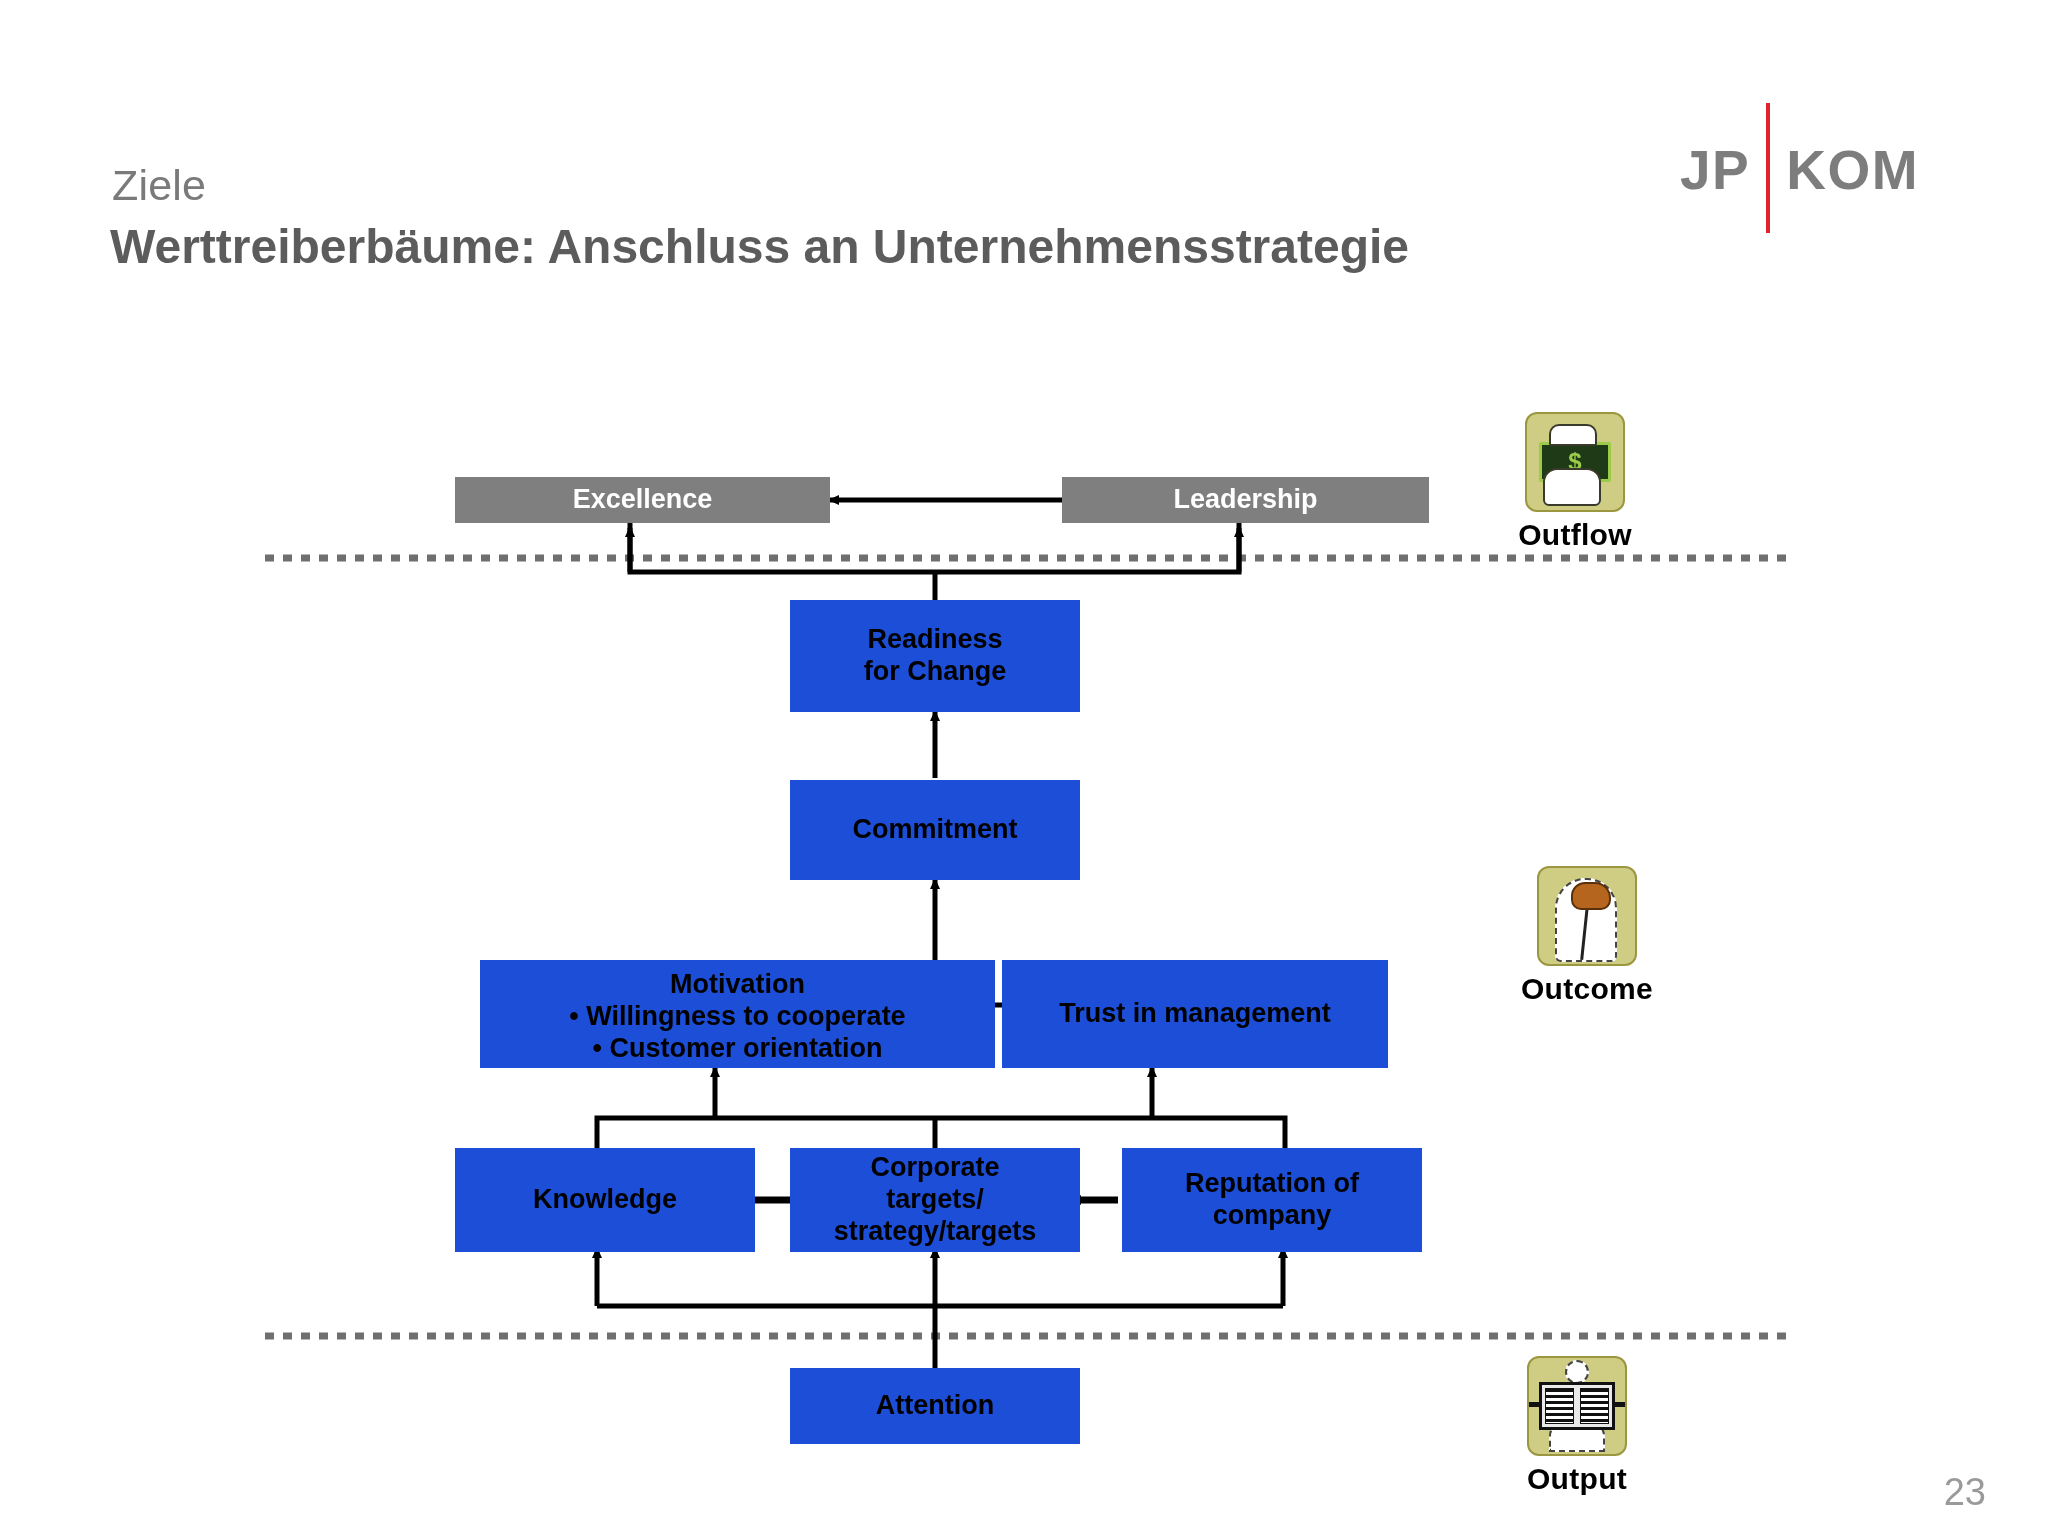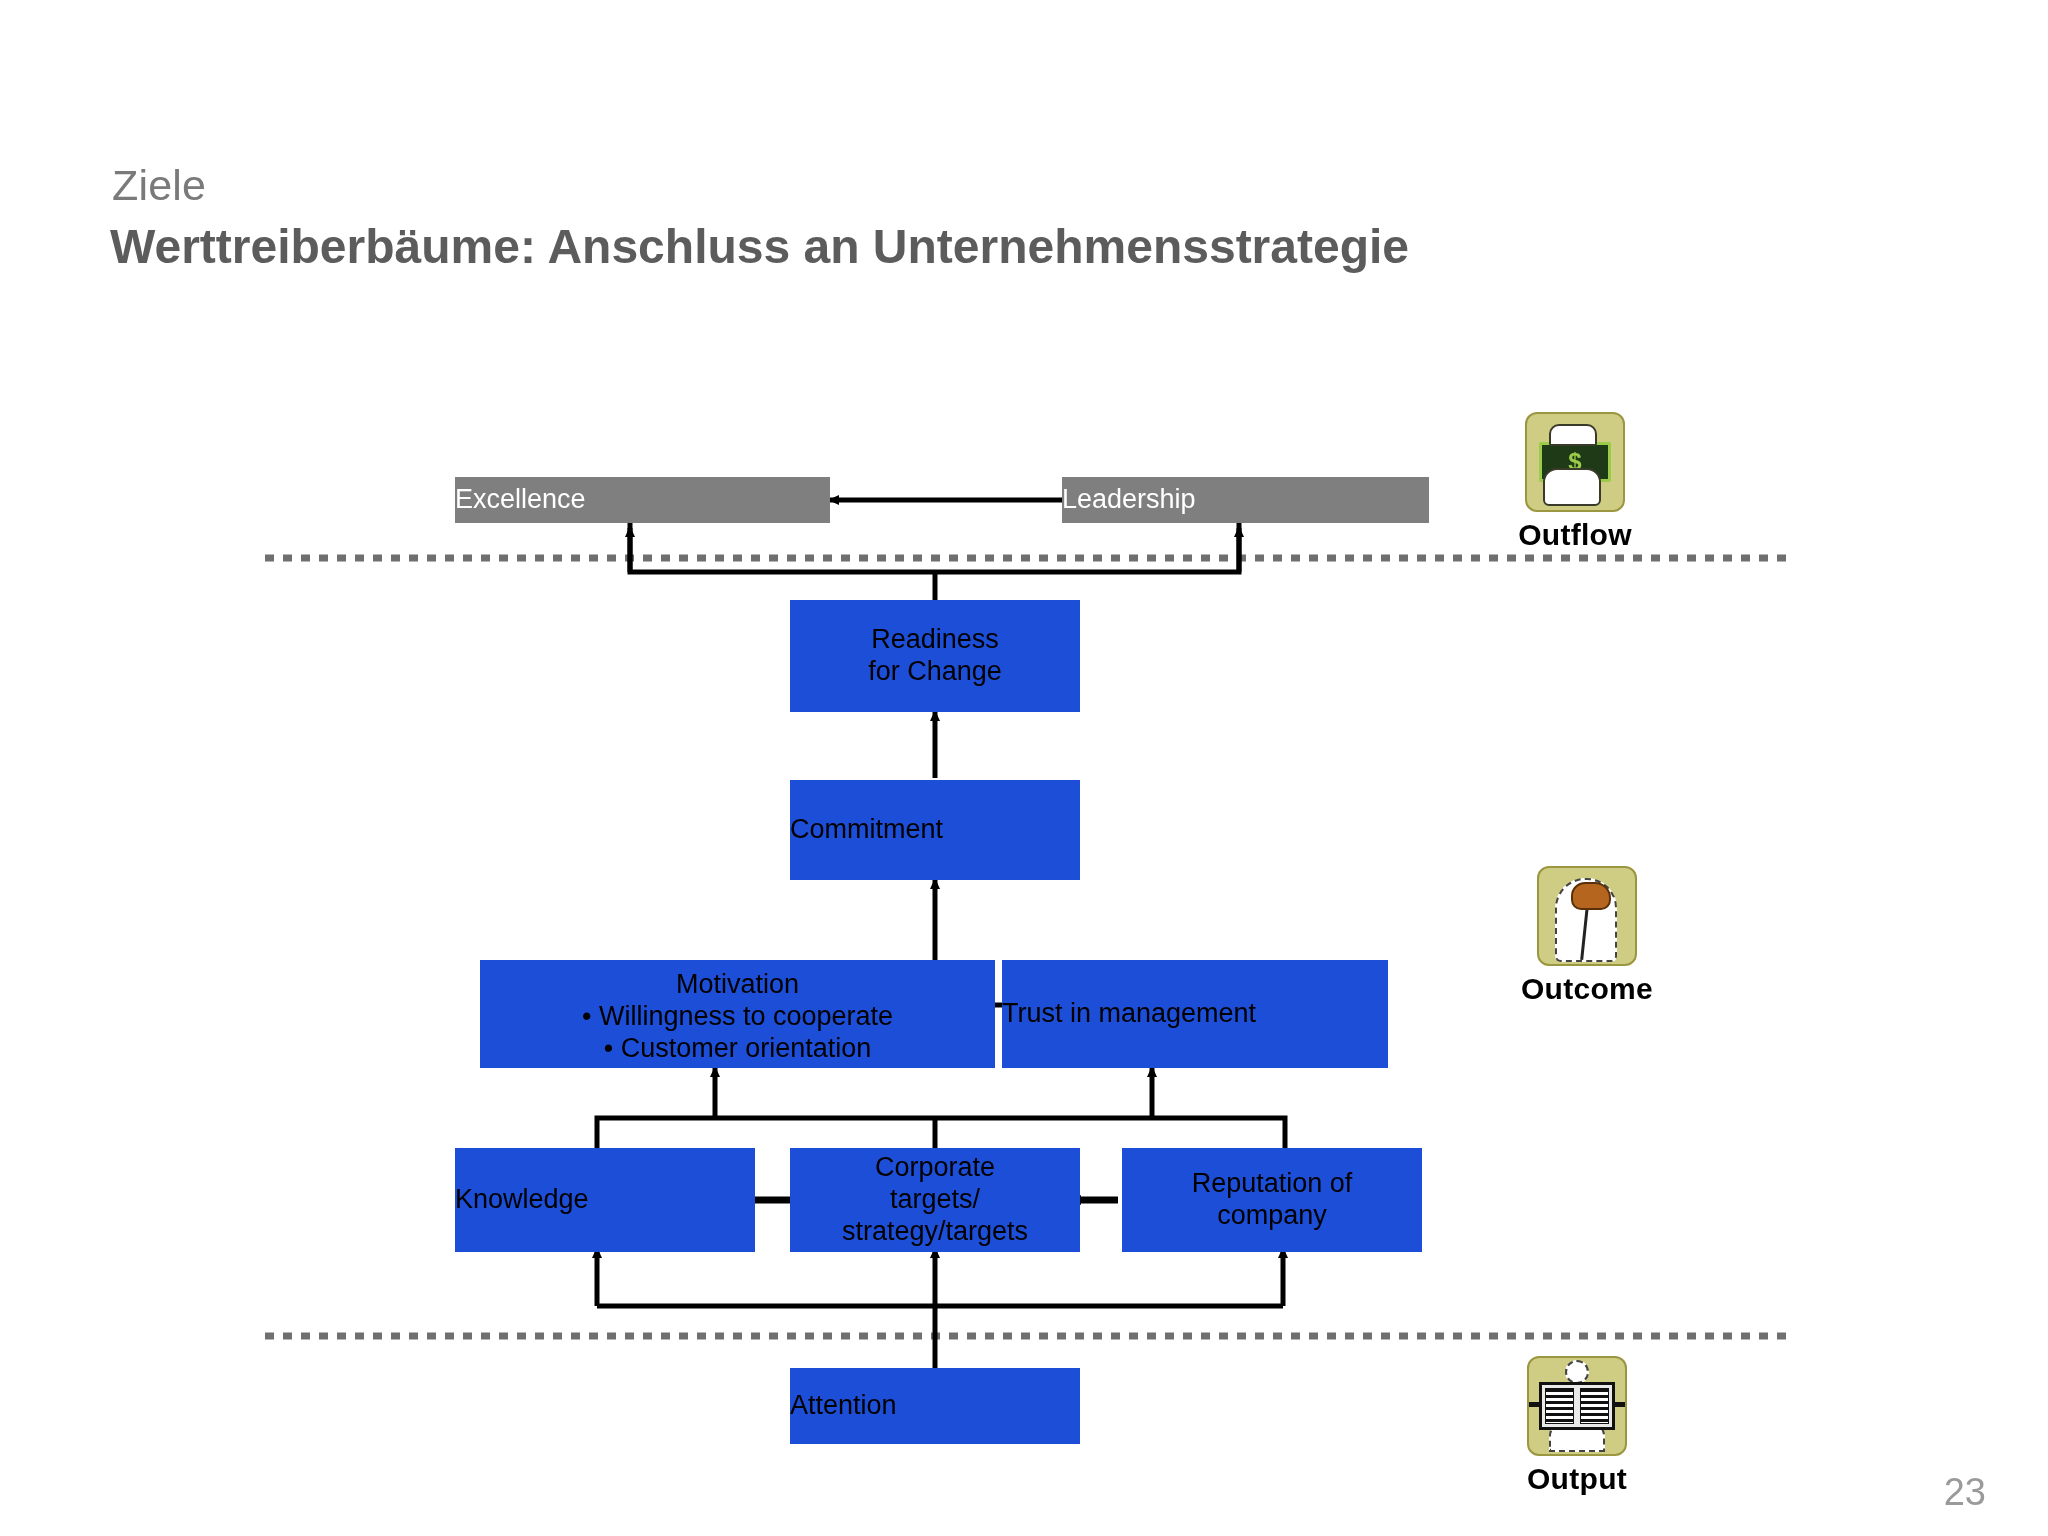--- a/index.html
+++ b/index.html
@@ -77,22 +77,23 @@
     position: absolute;
     left: 0;
     top: 0;
   }
 
   .node {
     position: absolute;
     box-sizing: border-box;
     display: flex;
     align-items: center;
+    justify-content: center;
     text-align: center;
-    font-weight: 400;
+    font-weight: 700;
     line-height: 1.18;
   }
   .node.dark {
     background: #7f7f7f;
     color: #ffffff;
     font-size: 27px;
   }
   .node.light {
     background: #1d4ed8;
     color: #000000;
@@ -251,20 +252,25 @@
   }
 </style>
 </head>
 <body>
 
 <div id="slide">
 
   <div id="kicker">Ziele</div>
   <div id="maintitle">Werttreiberbäume: Anschluss an Unternehmensstrategie</div>
 
+  <div id="logo">
+    <span class="lw">JP</span>
+    <span class="lbar"></span>
+    <span class="lw">KOM</span>
+  </div>
 
   <div id="diagram">
 
     <svg width="2048" height="1536">
       <defs>
         <marker id="ah" markerWidth="12" markerHeight="12" refX="9" refY="5" orient="auto" markerUnits="userSpaceOnUse">
           <path d="M0,0 L11,5 L0,10 z" fill="#000"></path>
         </marker>
       </defs>
 

